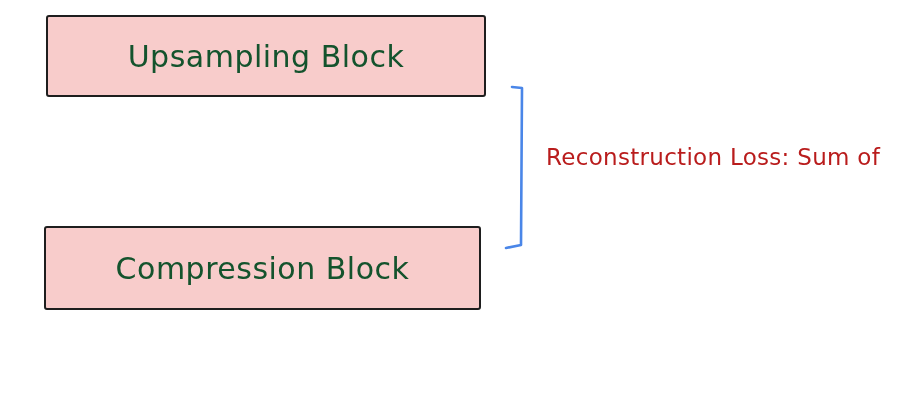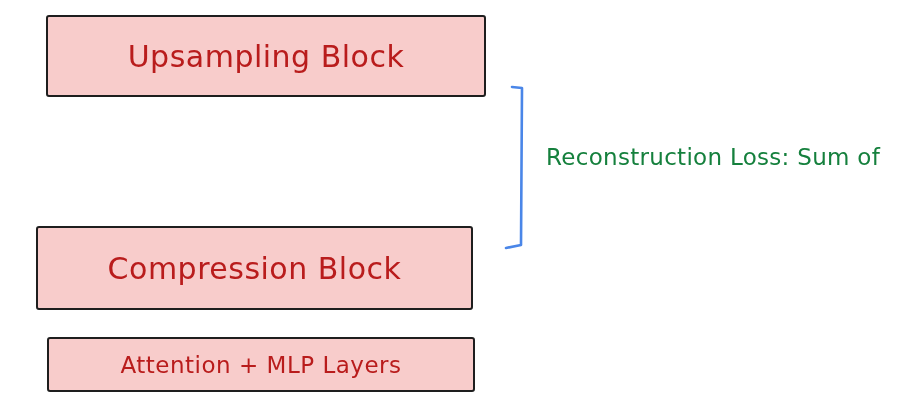--- a/index.html
+++ b/index.html
@@ -14,21 +14,21 @@
     overflow: hidden;
   }
 
   .node {
     position: absolute;
     border: 2.5px solid #1e1e1e;
     border-radius: 3px;
     display: flex;
     align-items: center;
     justify-content: center;
-    color: #b91c1c;
+    color: #14532d;
     letter-spacing: 0.5px;
   }
 
   .node-label {
     font-weight: 500;
     white-space: nowrap;
   }
 
   .node-upsampling {
     left: 46px; top: 15px;
@@ -36,21 +36,21 @@
     font-size: 30px;
   }
 
   .node-latent {
     left: 152px; top: 140px;
     width: 234px; height: 42px;
     font-size: 20px;
   }
 
   .node-compression {
-    left: 36px; top: 226px;
+    left: 44px; top: 226px;
     width: 437px; height: 84px;
     font-size: 30px;
   }
 
   .node-attention {
     left: 47px; top: 337px;
     width: 428px; height: 55px;
     font-size: 23px;
   }
 
@@ -59,42 +59,39 @@
     left: 503px; top: 82px;
     width: 24px; height: 172px;
   }
 
   .annotation {
     position: absolute;
     left: 546px; top: 142px;
     width: 350px;
     font-size: 23px;
     line-height: 30px;
-    color: #15803d;
+    color: #b91c1c;
     font-weight: 500;
     letter-spacing: 0.3px;
   }
 </style>
 </head>
 <body>
 
 <div class="canvas">
 
   <div class="node node-upsampling" style="background-color: rgb(248, 204, 203);">
     <span class="node-label">Upsampling Block</span>
   </div>
 
 
   <div class="node node-compression" style="background-color: rgb(248, 204, 203);">
     <span class="node-label">Compression Block</span>
   </div>
 
-  <div class="node node-attention" style="background-color: rgb(248, 204, 203);">
-    <span class="node-label">Attention + MLP Layers</span>
-  </div>
 
   <svg class="bracket-svg" viewBox="0 0 24 172">
     <polyline points="9,5 19,6 18,163 3,166" fill="none" stroke-width="2.6" stroke-linecap="round" stroke-linejoin="round" stroke="#4a86e8"></polyline>
   </svg>
 
   <div class="annotation">
     <div>Reconstruction Loss: Sum of</div>
   </div>
 
 </div>

